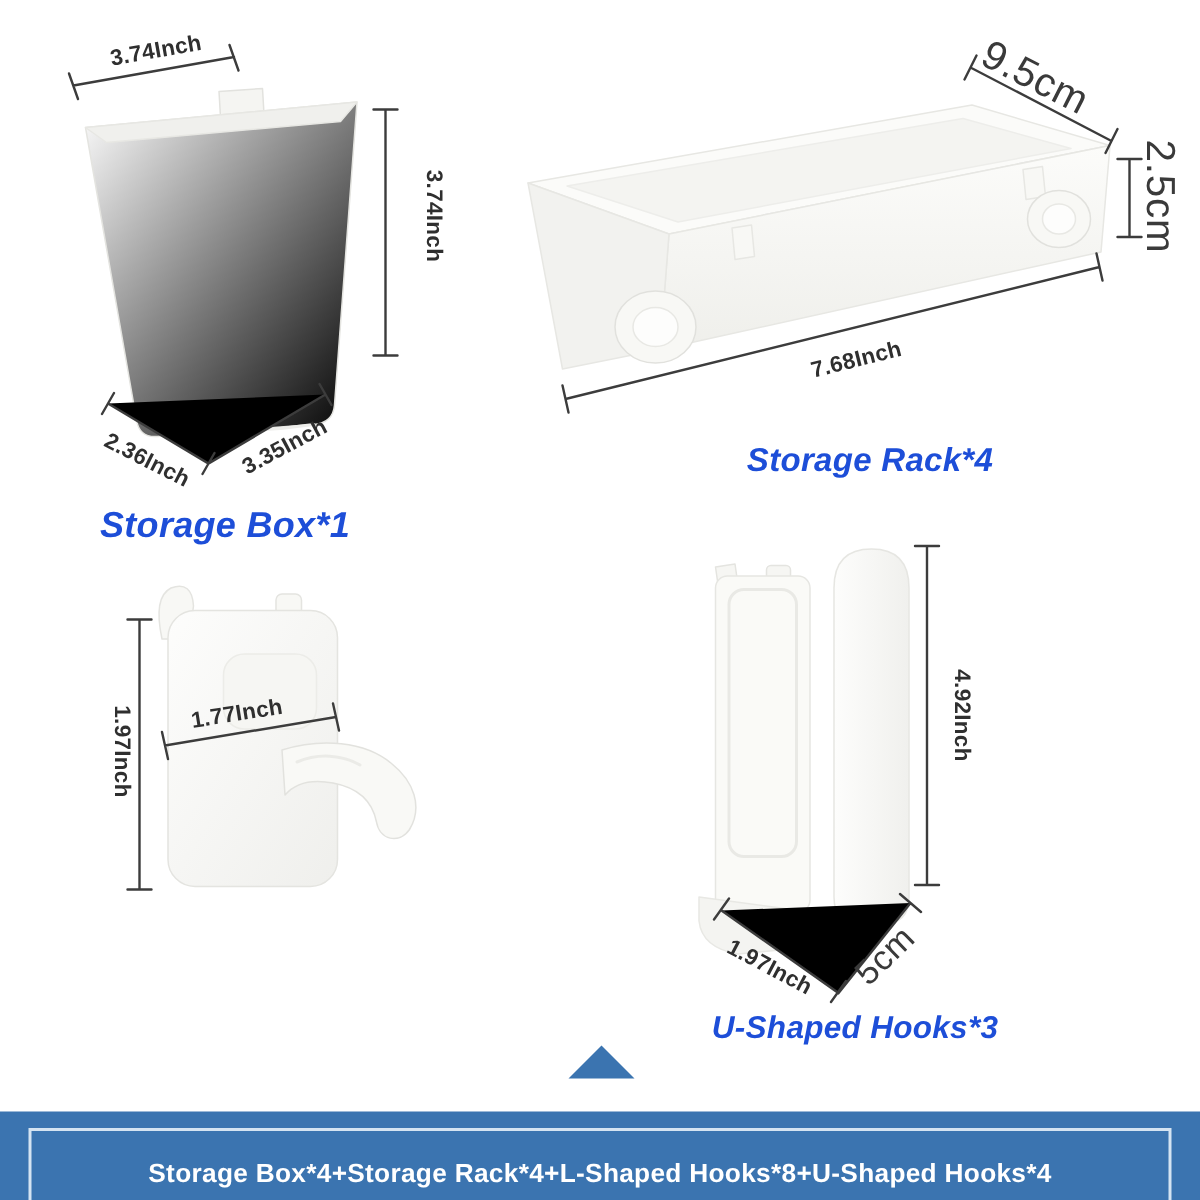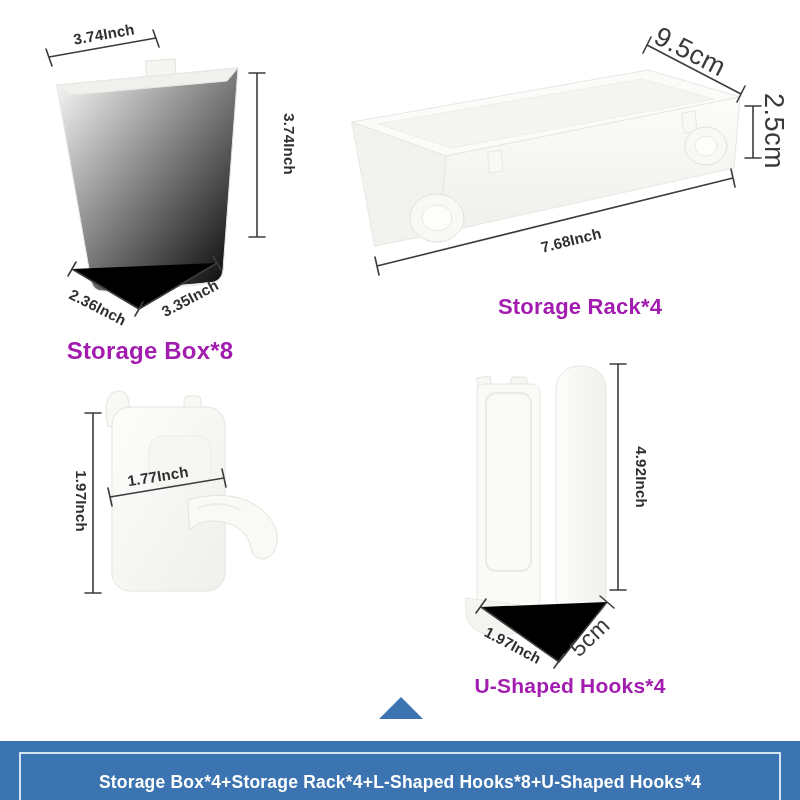--- a/index.html
+++ b/index.html
@@ -7,22 +7,22 @@
     position:relative;width:800px;height:800px;background:#ffffff;overflow:hidden;
     font-family:"Liberation Sans","DejaVu Sans",sans-serif;
   }
   .art{position:absolute;left:0;top:0;}
   .dim{
     position:absolute;white-space:nowrap;color:#2f2f2f;font-weight:700;
     transform-origin:center center;letter-spacing:0.2px;
   }
   .dim.cm{font-weight:400;color:#3a3a3a;letter-spacing:0.5px;}
   .plabel{
-    position:absolute;white-space:nowrap;color:#a21caf;font-weight:700;
-    transform:translate(-50%,-50%);letter-spacing:0.2px;
+    position:absolute;white-space:nowrap;color:#1d4ed8;font-weight:700;
+    transform:translate(-50%,-50%);letter-spacing:0.2px;font-style:italic;
   }
   .banner{
     position:absolute;left:0;top:718px;width:800px;height:80px;
     background:#3b74b0;color:#ffffff;
   }
   .banner-arrow{
     position:absolute;left:379px;top:697px;width:0;height:0;
     border-left:22px solid transparent;border-right:22px solid transparent;
     border-bottom:22px solid #3b74b0;
   }
@@ -132,23 +132,23 @@
   <div class="dim cm" style="left:773px;top:131px;font-size:27px;transform:translate(-50%,-50%) rotate(90deg);">2.5cm</div>
   <div class="dim" style="left:571px;top:240px;font-size:15px;transform:translate(-50%,-50%) rotate(-14deg);">7.68Inch</div>
 
   <div class="dim" style="left:81px;top:501px;font-size:15px;transform:translate(-50%,-50%) rotate(90deg);">1.97Inch</div>
   <div class="dim" style="left:158px;top:476px;font-size:15px;transform:translate(-50%,-50%) rotate(-9deg);">1.77Inch</div>
 
   <div class="dim" style="left:641px;top:477px;font-size:15px;transform:translate(-50%,-50%) rotate(90deg);">4.92Inch</div>
   <div class="dim" style="left:513px;top:645px;font-size:15px;transform:translate(-50%,-50%) rotate(28deg);">1.97Inch</div>
   <div class="dim cm" style="left:590px;top:637px;font-size:23px;transform:translate(-50%,-50%) rotate(-44deg);">5cm</div>
 
-  <div class="plabel" style="left:150px;top:351px;font-size:24px;">Storage Box*8</div>
+  <div class="plabel" style="left:150px;top:351px;font-size:24px;">Storage Box*1</div>
   <div class="plabel" style="left:580px;top:307px;font-size:22px;">Storage Rack*4</div>
-  <div class="plabel" style="left:570px;top:686px;font-size:21px;">U-Shaped Hooks*4</div>
+  <div class="plabel" style="left:570px;top:686px;font-size:21px;">U-Shaped Hooks*3</div>
 
   <div class="banner-arrow" style="border-bottom-color: rgb(59, 116, 176);"></div>
   <div class="banner" style="background: rgb(59, 116, 176); color: rgb(255, 255, 255); margin-top: 23px;">
     <div class="banner-inner">
       <span class="banner-text">Storage Box*4+Storage Rack*4+L-Shaped Hooks*8+U-Shaped Hooks*4</span>
     </div>
   </div>
 
 </div>
 

